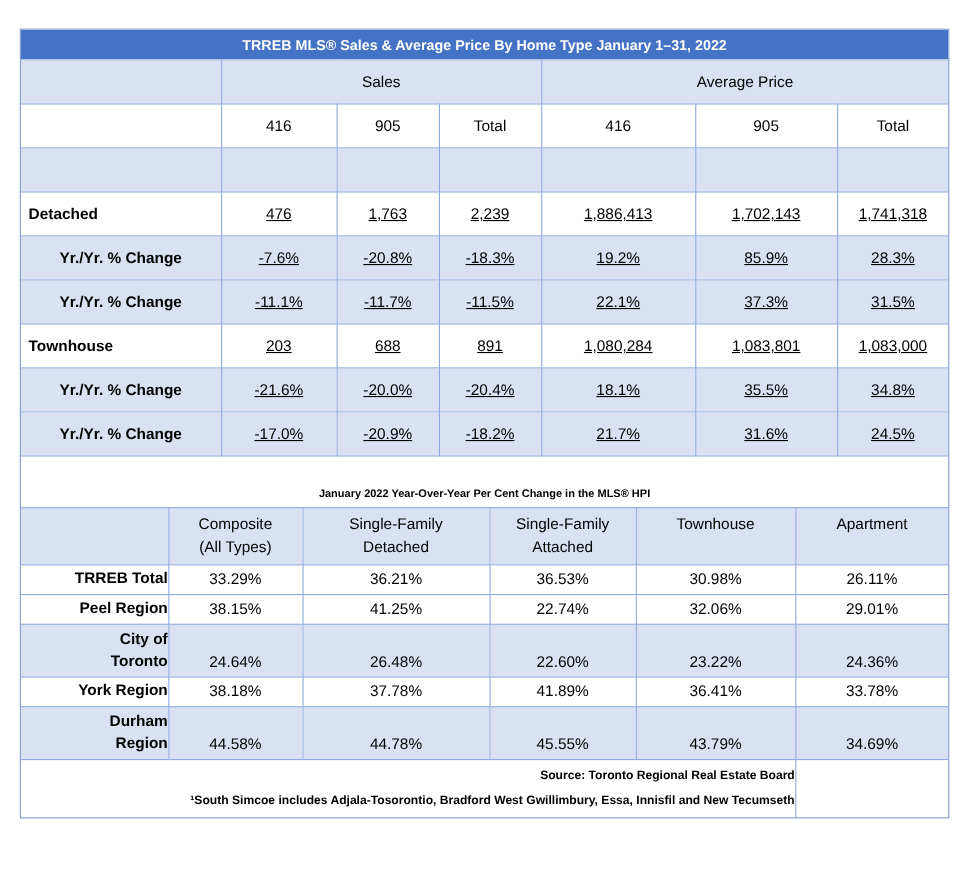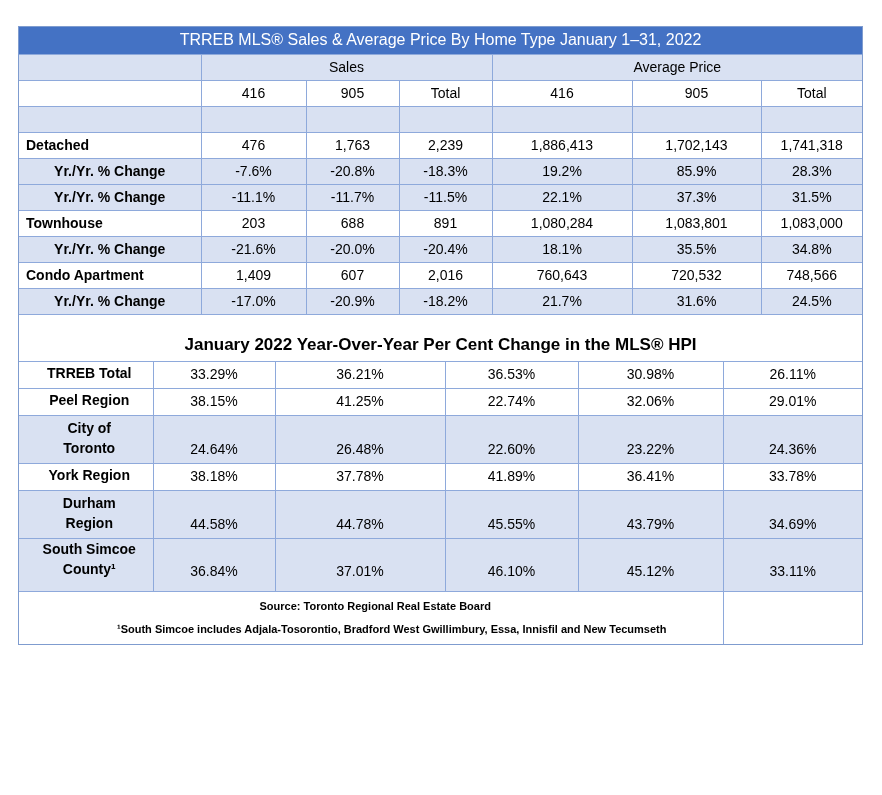--- a/index.html
+++ b/index.html
@@ -25,60 +25,60 @@
     padding: 0;
     vertical-align: middle;
     overflow: hidden;
   }
   
   .sheet table tr > td:first-child { border-left: none; }
   .sheet table tr > td:last-child  { border-right: none; }
   #t1 tr:first-child > td { border-top: none; }
   #t2 tr:last-child  > td { border-bottom: none; }
 
-  tr.h26 { height: 26px; } tr.h27 { height: 27px; }
+  tr.h26 { height: 40px; } tr.h27 { height: 27px; }
   tr.h48 { height: 48px; } tr.h52 { height: 52px; } tr.h53 { height: 53px; }
 
   tr.band > td { background: var(--band-blue, #D9E1F2); }
 
   .title-bar {
     background: var(--header-blue, #4472C4);
     color: var(--title-text, #FFFFFF);
-    font-weight: normal; font-size: 16px;
+    font-weight: bold; font-size: 13px;
     text-align: center;
   }
   .ghead, .chead { text-align: center; }
   .lab { font-weight: bold; }
   .lab-left { text-align: left; padding-left: 7px; }
   .lab-center { text-align: center; }
-  .val { text-align: center; }
+  .val { text-align: center; text-decoration: underline; }
 
   .gap {
     height: 46px;
     display: flex; align-items: flex-end; justify-content: center;
     box-sizing: border-box; padding-bottom: 6px;
   }
-  .t2title { font-weight: bold; font-size: 17px; }
+  .t2title { font-weight: bold; font-size: 10px; }
 
   #t2 td.hcell {
     vertical-align: top; text-align: center;
     padding-top: 4px; line-height: 21px;
     white-space: pre-line;
   }
   #t2 td.body-lab {
-    font-weight: bold; text-align: center;
+    font-weight: bold; text-align: right;
     padding-left: 7px; vertical-align: bottom; padding-bottom: 5px;
     line-height: 20px; white-space: pre-line;
   }
   #t2 td.body-val {
     text-align: center; vertical-align: bottom; padding-bottom: 6px;
   }
   #t2 tr.pbx > td { padding-bottom: 12px; }
 
-  .foot-cell { vertical-align: top; text-align: center; padding: 8px 0 0 9px; }
+  .foot-cell { vertical-align: top; text-align: right; padding: 8px 0 0 9px; }
   .src, .note { font-size: 11px; font-weight: bold; }
   .note { margin-top: 11px; margin-left: 33px; }
 </style>
 </head>
 <body>
 
 <div class="sheet">
 
   <table id="t1">
     <colgroup>
@@ -156,29 +156,20 @@
     </tr>
     <tr class="h26 band">
       <td class="lab lab-center">Yr./Yr. % Change</td>
       <td class="val">-21.6%</td>
       <td class="val">-20.0%</td>
       <td class="val">-20.4%</td>
       <td class="val">18.1%</td>
       <td class="val">35.5%</td>
       <td class="val">34.8%</td>
     </tr>
-    <tr class="h26">
-      <td class="lab lab-left">Condo Apartment</td>
-      <td class="val">1,409</td>
-      <td class="val">607</td>
-      <td class="val">2,016</td>
-      <td class="val">760,643</td>
-      <td class="val">720,532</td>
-      <td class="val">748,566</td>
-    </tr>
     <tr class="h26 band">
       <td class="lab lab-center">Yr./Yr. % Change</td>
       <td class="val">-17.0%</td>
       <td class="val">-20.9%</td>
       <td class="val">-18.2%</td>
       <td class="val">21.7%</td>
       <td class="val">31.6%</td>
       <td class="val">24.5%</td>
     </tr>
   </tbody>
@@ -191,20 +182,31 @@
   <table id="t2">
     <colgroup>
       <col style="width:134px">
         <col style="width:122px">
         <col style="width:170px">
       <col style="width:133px">
         <col style="width:145px">
         <col>
     </colgroup>
     <tbody>
+        <tr class="h52 band">
+      <td></td>
+      <td class="hcell">Composite
+(All Types)</td>
+      <td class="hcell">Single-Family
+Detached</td>
+      <td class="hcell">Single-Family
+Attached</td>
+      <td class="hcell">Townhouse</td>
+      <td class="hcell">Apartment</td>
+    </tr>
 
     <tr class="h27">
       <td class="body-lab">TRREB Total</td>
       <td class="body-val">33.29%</td>
       <td class="body-val">36.21%</td>
       <td class="body-val">36.53%</td>
       <td class="body-val">30.98%</td>
       <td class="body-val">26.11%</td>
     </tr>
     <tr class="h27">
@@ -234,29 +236,20 @@
     </tr>
     <tr class="h48 band">
       <td class="body-lab">Durham
 Region</td>
       <td class="body-val">44.58%</td>
       <td class="body-val">44.78%</td>
       <td class="body-val">45.55%</td>
       <td class="body-val">43.79%</td>
       <td class="body-val">34.69%</td>
     </tr>
-    <tr class="h52 band pbx">
-      <td class="body-lab">South Simcoe
-County¹</td>
-      <td class="body-val">36.84%</td>
-      <td class="body-val">37.01%</td>
-      <td class="body-val">46.10%</td>
-      <td class="body-val">45.12%</td>
-      <td class="body-val">33.11%</td>
-    </tr>
 
     <tr class="h53">
       <td colspan="5" class="foot-cell">
         <div class="src">Source: Toronto Regional Real Estate Board</div>
         <div class="note">¹South Simcoe includes Adjala-Tosorontio, Bradford West Gwillimbury, Essa, Innisfil and New Tecumseth</div>
       </td>
       <td></td>
     </tr>
   </tbody>
     </table>

